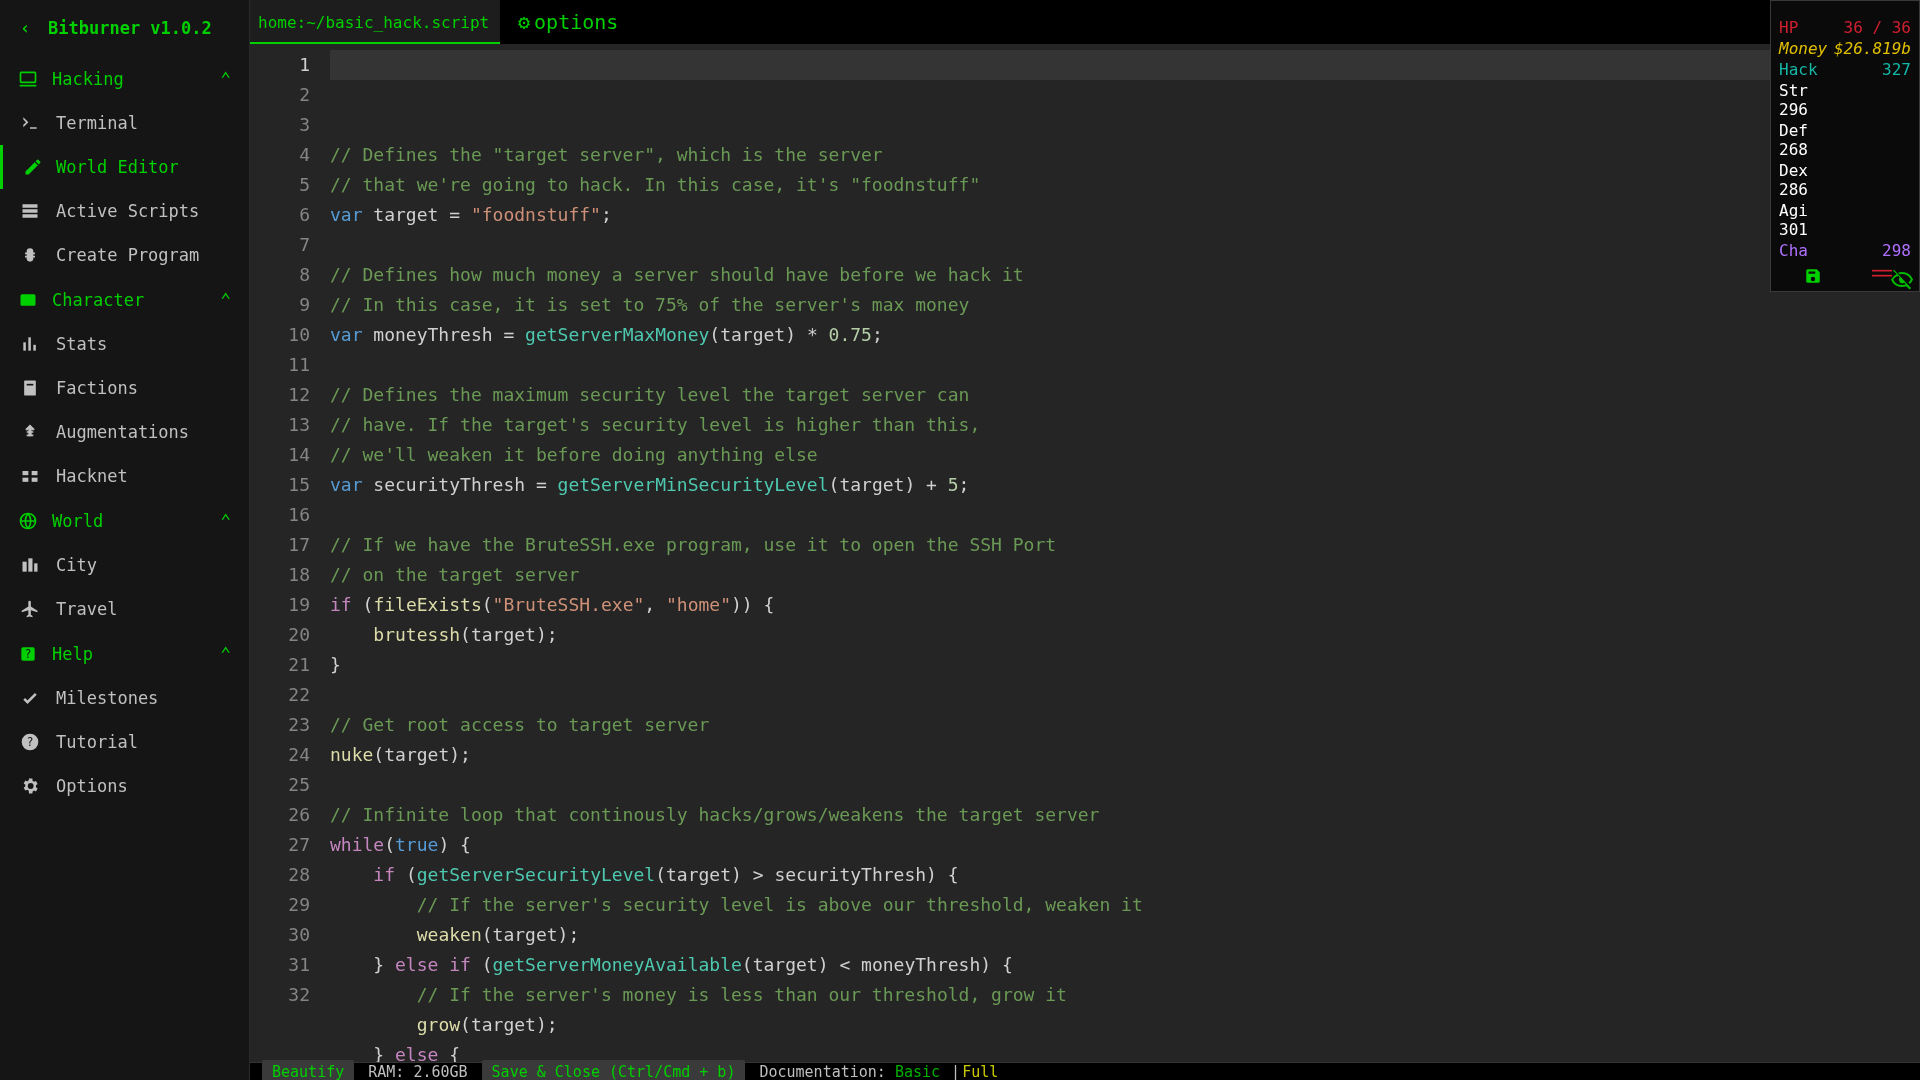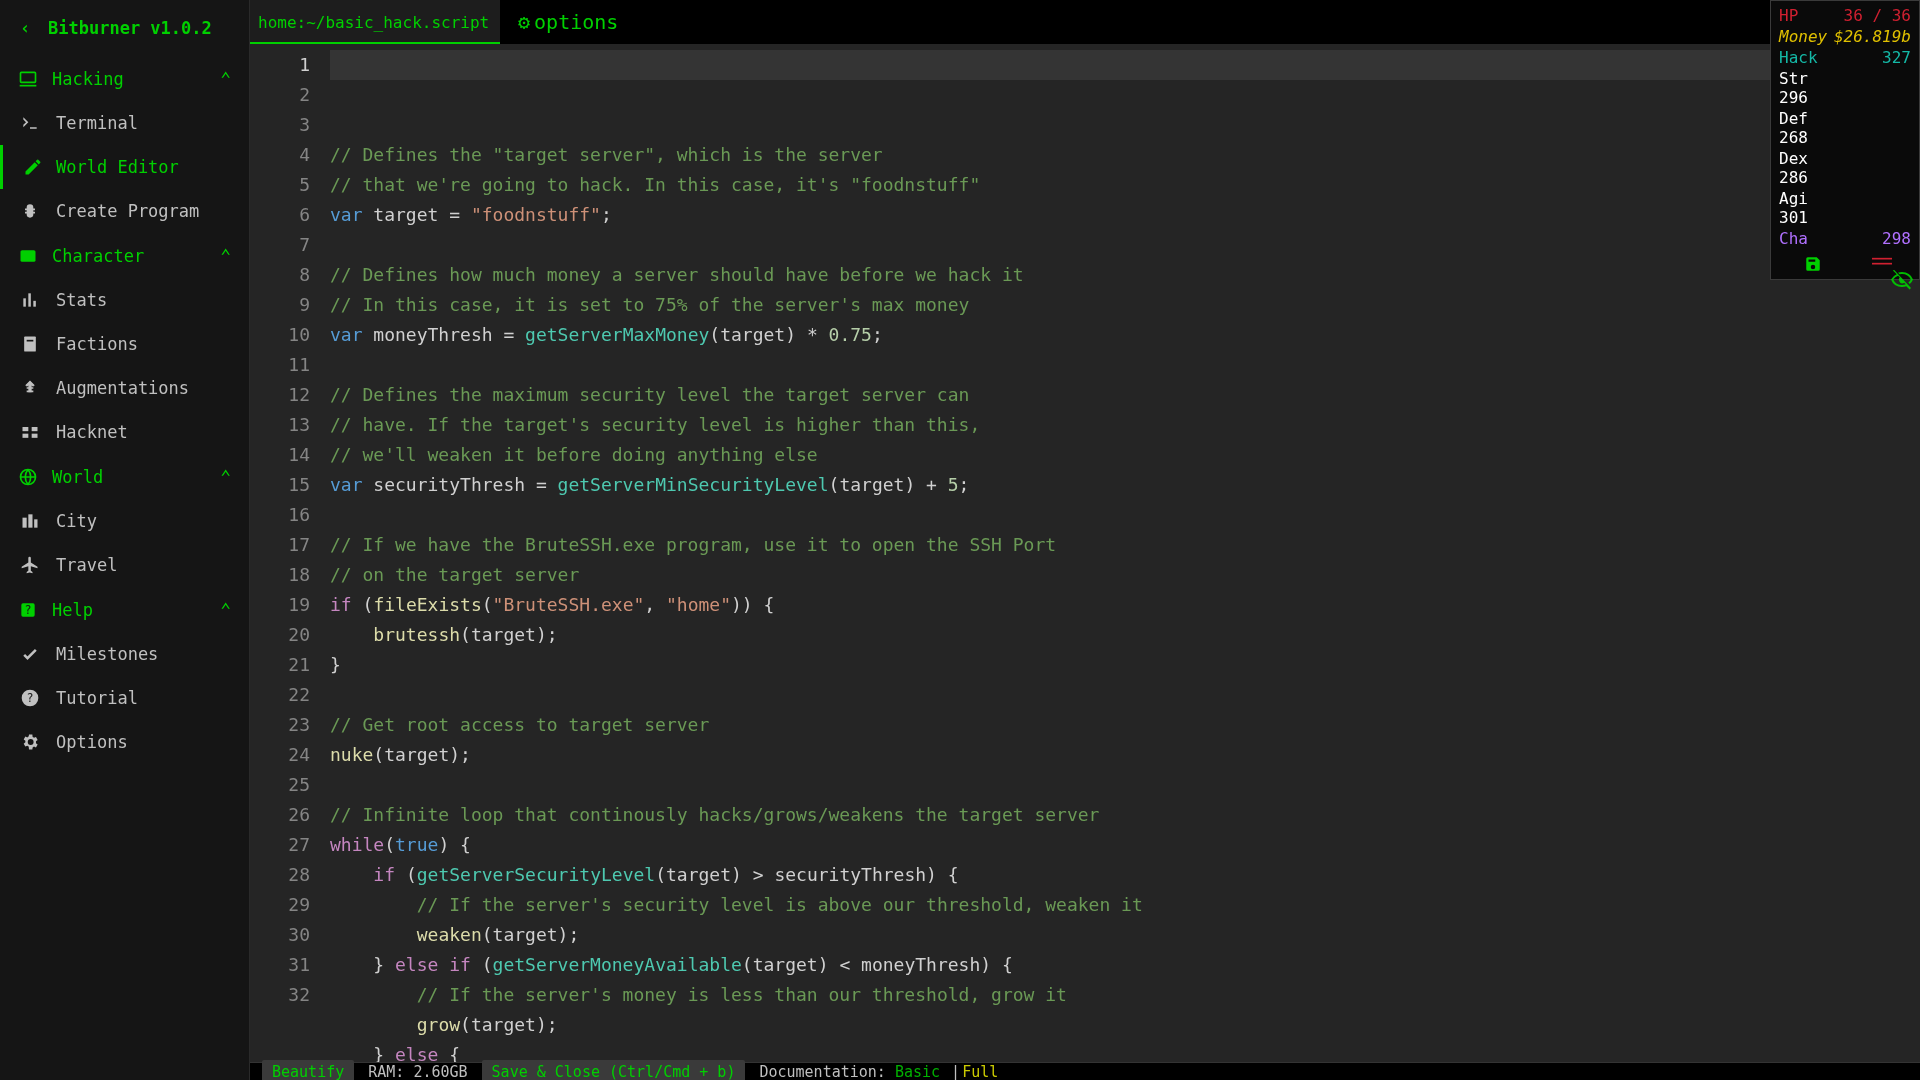--- a/index.html
+++ b/index.html
@@ -169,21 +169,21 @@
 .stats-overlay {
   position: absolute;
   top: 0; right: 0;
   width: 150px;
   background: #0a0a0a;
   border: 1px solid #3a3a3a;
   font-size: 16px;
   padding: 4px 2px 6px 8px;
 }
 .stat-row { display: flex; justify-content: space-between; padding: 1px 6px 1px 0;}
-.hp { color: #d02030; }
+.hp { color: #d02030; margin-top: 12px; }
 .money { color: #e0c000; font-style: italic; }
 .hack { color: #14b8a6; }
 .phys { color: #ffffff; flex-direction: column; }
 .cha { color: #b070ff; }
 .stat-icons {
   display: flex; justify-content: space-around;
   padding-top: 6px; color: #d02030;
 }
 .stat-icons .save { color: #00d000; cursor: pointer; }
 .eye-off {
@@ -221,20 +221,26 @@
               <path d="M4 5l6 6-6 6v-2.8L7.2 11 4 7.8zM12 17h8v2h-8z"></path>
             </svg>
           </span>
       <span>Terminal</span></div>
         <div class="nav-item active"><span class="nav-icon">
             <svg width="20" height="20" viewBox="0 0 24 24" fill="#00d000">
               <path d="M3 17.25V21h3.75L17.81 9.94l-3.75-3.75L3 17.25zM20.71 7.04a1 1 0 0 0 0-1.41l-2.34-2.34a1 1 0 0 0-1.41 0l-1.83 1.83 3.75 3.75 1.83-1.83z"></path>
             </svg>
           </span>
       <span>World Editor</span></div>
+        <div class="nav-item"><span class="nav-icon">
+            <svg width="20" height="20" viewBox="0 0 24 24" fill="#c0c0c0">
+              <path d="M3 4h18v4H3zM3 10h18v4H3zM3 16h18v4H3z"></path>
+            </svg>
+          </span>
+      <span>Active Scripts</span></div>
         <div class="nav-item"><span class="nav-icon">
             <svg width="20" height="20" viewBox="0 0 24 24" fill="#c0c0c0">
               <path d="M12 4a4 4 0 0 1 4 4v1h2v2h-2v2h2v2h-2v1a4 4 0 0 1-8 0v-1H6v-2h2v-2H6V9h2V8a4 4 0 0 1 4-4z"></path>
             </svg>
           </span>
       <span>Create Program</span></div>
         <div class="sec-header sec-row">
           <span class="sec-icon">
             <svg width="20" height="20" viewBox="0 0 24 24" fill="#00d000">
               <rect x="3" y="5" width="18" height="14" rx="2"></rect>

